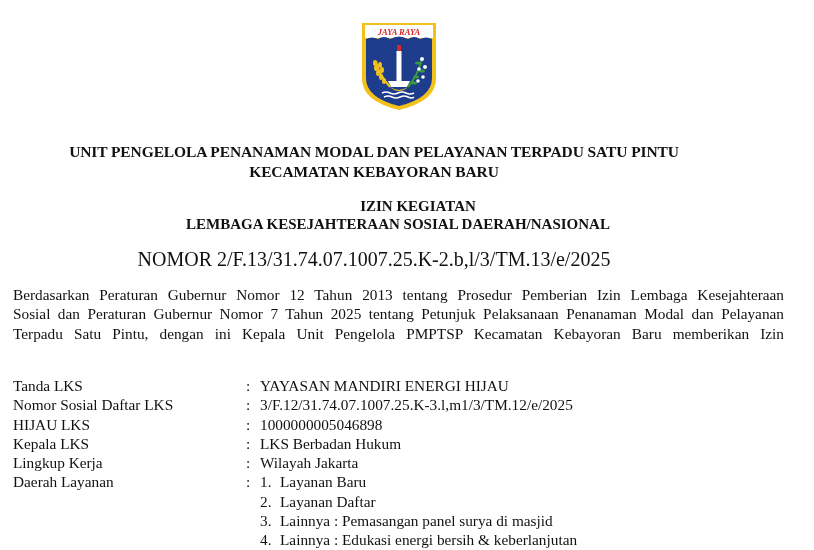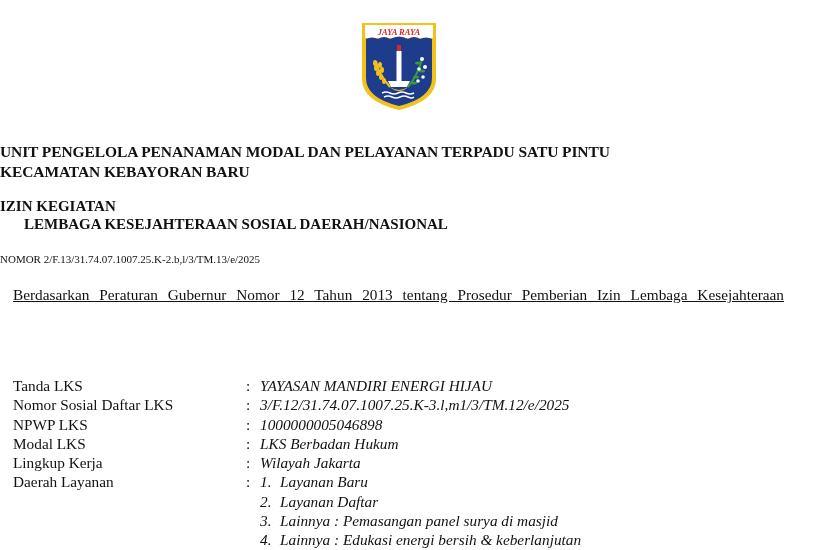--- a/index.html
+++ b/index.html
@@ -2,37 +2,37 @@
 <html><head>
 <meta charset="utf-8">
 <style>
   html, body { margin: 0; padding: 0; background: #ffffff; }
   body {
     width: 814px; height: 550px; overflow: hidden; position: relative;
     font-family: "Liberation Serif", "DejaVu Serif", serif;
     color: #111111;
   }
   .logo { position: absolute; left: 360px; top: 21px; width: 78px; height: 90px; }
-  .center { position: absolute; left: 0; width: 716px; text-align: left; white-space: nowrap; }
+  .center { position: absolute; left: 16px; width: 716px; text-align: center; white-space: nowrap; }
   .bold { font-weight: bold; }
   .h1 { font-size: 15.5px; line-height: 20px; letter-spacing: -0.1px; }
   .h2 { font-size: 15px; line-height: 20px; }
-  .nomor { font-size: 11px; line-height: 20px; }
+  .nomor { font-size: 20px; line-height: 20px; }
   .para {
     position: absolute; left: 13px; top: 285px; width: 771px;
     font-size: 15.3px; line-height: 19.4px; text-align: justify;
     text-align-last: left;
   }
-  .para .line { display: block; text-align: justify; text-align-last: justify; white-space: nowrap; text-decoration: underline; }
+  .para .line { display: block; text-align: justify; text-align-last: justify; white-space: nowrap; }
   .para .line.last { text-align-last: left; }
   .fields { position: absolute; left: 13px; top: 376px; font-size: 15.3px; }
   .row { position: relative; height: 19.3px; line-height: 19.3px; white-space: nowrap; }
   .label { position: absolute; left: 0; }
   .colon { position: absolute; left: 233px; }
-  .value { position: absolute; left: 247px; font-style: italic; }
+  .value { position: absolute; left: 247px; }
   .num { display: inline-block; width: 20px; }
 </style>
 </head>
 <body>
 
 <div class="logo">
   <svg width="78" height="90" viewBox="0 0 78 90">
 
     <path d="M2 2 H76 V58 Q76 80 39 89 Q2 80 2 58 Z" fill="#f2c21b"></path>
 
@@ -74,47 +74,49 @@
     <path d="M30 66 Q39 72 48 66 Q44 70 39 70 Q34 70 30 66 Z" fill="#f2c21b"></path>
 
     <path d="M22 72 Q26 70 30 72 T38 72 T46 72 T54 72" stroke="#ffffff" stroke-width="1.4" fill="none"></path>
     <path d="M24 76 Q28 74 32 76 T40 76 T48 76 T54 76" stroke="#ffffff" stroke-width="1.4" fill="none"></path>
   </svg>
 </div>
 
 <div class="center bold h1" style="top:142px;">UNIT PENGELOLA PENANAMAN MODAL DAN PELAYANAN TERPADU SATU PINTU</div>
 <div class="center bold h1" style="top:162px;">KECAMATAN KEBAYORAN BARU</div>
 
-<div class="center bold h2" style="top:196px;">IZIN KEGIATAN</div>
+<div class="center bold h2" style="top:196px;margin-left:44px;">IZIN KEGIATAN</div>
 <div class="center bold h2" style="top:214px;padding-left:24px;">LEMBAGA KESEJAHTERAAN SOSIAL DAERAH/NASIONAL</div>
 
 <div class="center nomor" style="top:249px;">NOMOR 2/F.13/31.74.07.1007.25.K-2.b,l/3/TM.13/e/2025</div>
 
 <div class="para">
   <span class="line">Berdasarkan Peraturan Gubernur Nomor 12 Tahun 2013 tentang Prosedur Pemberian Izin Lembaga Kesejahteraan</span>
+  <span class="line">Sosial dan Peraturan Gubernur Nomor 7 Tahun 2025 tentang Petunjuk Pelaksanaan Penanaman Modal dan Pelayanan</span>
+  <span class="line">Terpadu Satu Pintu, dengan ini Kepala Unit Pengelola PMPTSP Kecamatan Kebayoran Baru memberikan Izin</span>
 </div>
 
 <div class="fields">
   <div class="row">
     <span class="label">Tanda LKS</span>
     <span class="colon">:</span>
     <span class="value">YAYASAN MANDIRI ENERGI HIJAU</span>
   </div>
   <div class="row">
     <span class="label">Nomor Sosial Daftar LKS</span>
     <span class="colon">:</span>
     <span class="value">3/F.12/31.74.07.1007.25.K-3.l,m1/3/TM.12/e/2025</span>
   </div>
   <div class="row">
-    <span class="label">NPWP LKS</span>
+    <span class="label">HIJAU LKS</span>
     <span class="colon">:</span>
     <span class="value">1000000005046898</span>
   </div>
   <div class="row">
-    <span class="label">Modal LKS</span>
+    <span class="label">Kepala LKS</span>
     <span class="colon">:</span>
     <span class="value">LKS Berbadan Hukum</span>
   </div>
   <div class="row">
     <span class="label">Lingkup Kerja</span>
     <span class="colon">:</span>
     <span class="value">Wilayah Jakarta</span>
   </div>
   <div class="row">
     <span class="label">Daerah Layanan</span>

